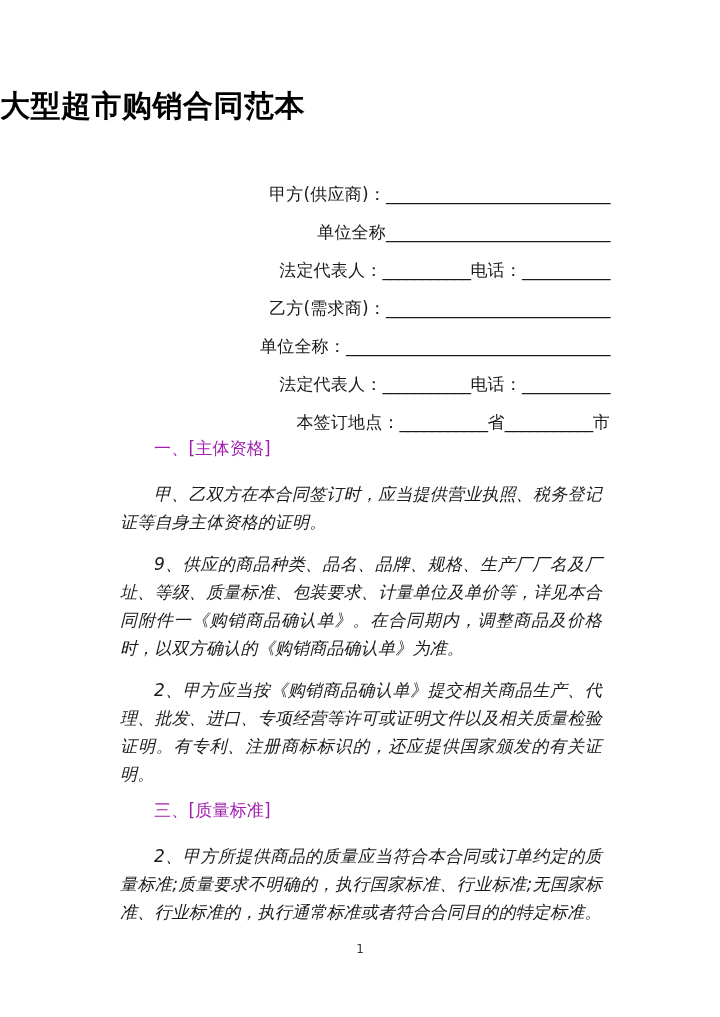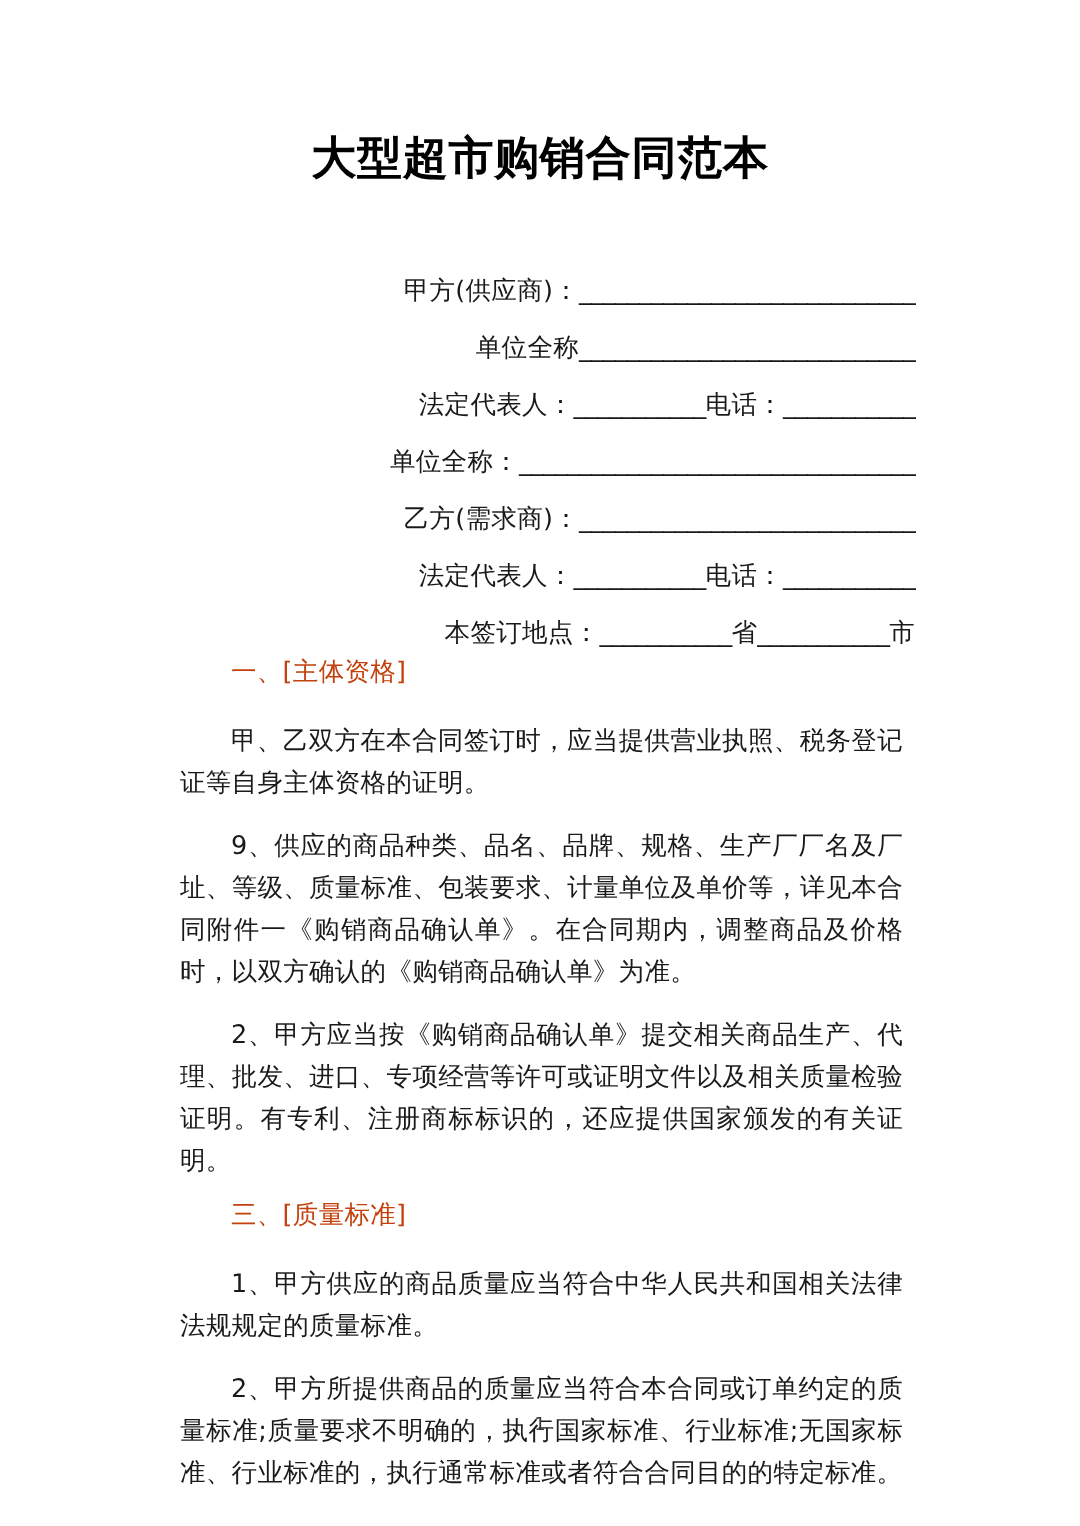--- a/index.html
+++ b/index.html
@@ -20,21 +20,21 @@
     overflow: hidden;
     box-sizing: border-box;
   }
 
   
   .doc-title {
     position: absolute;
     top: 88px;
     left: 0;
     width: 720px;
-    text-align: center;
+    text-align: left;
     font-size: 30px;
     font-weight: bold;
     letter-spacing: 0.5px;
     line-height: 1.2;
     color: #000000;
     white-space: nowrap;
   }
 
   
   .form-block {
@@ -64,32 +64,33 @@
     left: 120px;
     width: 482px;
   }
   .sec-head {
     font-size: 17px;
     line-height: 1.0;
     height: 19px;
     margin-bottom: 21px;
     text-indent: 2em;
     letter-spacing: 0.2px;
-    color: #c2410c;
+    color: #a21caf;
     white-space: nowrap;
   }
   .para {
     font-size: 17px;
     line-height: 28px;
     margin-bottom: 14px;
     text-indent: 2em;
     text-align: justify;
     text-justify: inter-ideograph;
     letter-spacing: 0.2px;
     color: #1a1a1a;
+    font-style: italic;
   }
   .para:last-child { margin-bottom: 0; }
 
   
   .page-number {
     position: absolute;
     top: 943px;
     left: 0;
     width: 720px;
     text-align: center;
@@ -113,25 +114,25 @@
 
     <div class="form-line">
       <span>单位全称</span><span class="blank">____________________________</span>
     </div>
 
     <div class="form-line">
       <span>法定代表人：</span><span class="blank">___________</span><span>电话：</span><span class="blank">___________</span>
     </div>
 
     <div class="form-line">
-      <span>单位全称：</span><span class="blank">_________________________________</span>
+      <span>乙方(需求商)：</span><span class="blank">____________________________</span>
     </div>
 
     <div class="form-line">
-      <span>乙方(需求商)：</span><span class="blank">____________________________</span>
+      <span>单位全称：</span><span class="blank">_________________________________</span>
     </div>
 
     <div class="form-line">
       <span>法定代表人：</span><span class="blank">___________</span><span>电话：</span><span class="blank">___________</span>
     </div>
 
     <div class="form-line">
       <span>本签订地点：</span><span class="blank">___________</span><span>省</span><span class="blank">___________</span><span>市</span>
     </div>
 
@@ -139,20 +140,19 @@
 
   <div class="content">
 
     <div class="sec-head">一、[主体资格]</div>
     <div class="para">甲、乙双方在本合同签订时，应当提供营业执照、税务登记证等自身主体资格的证明。</div>
 
     <div class="para">9、供应的商品种类、品名、品牌、规格、生产厂厂名及厂址、等级、质量标准、包装要求、计量单位及单价等，详见本合同附件一《购销商品确认单》。在合同期内，调整商品及价格时，以双方确认的《购销商品确认单》为准。</div>
     <div class="para">2、甲方应当按《购销商品确认单》提交相关商品生产、代理、批发、进口、专项经营等许可或证明文件以及相关质量检验证明。有专利、注册商标标识的，还应提供国家颁发的有关证明。</div>
 
     <div class="sec-head">三、[质量标准]</div>
-    <div class="para">1、甲方供应的商品质量应当符合中华人民共和国相关法律法规规定的质量标准。</div>
     <div class="para">2、甲方所提供商品的质量应当符合本合同或订单约定的质量标准;质量要求不明确的，执行国家标准、行业标准;无国家标准、行业标准的，执行通常标准或者符合合同目的的特定标准。</div>
 
   </div>
 
   <div class="page-number">1</div>
 
 </div>
 
 </body></html>

